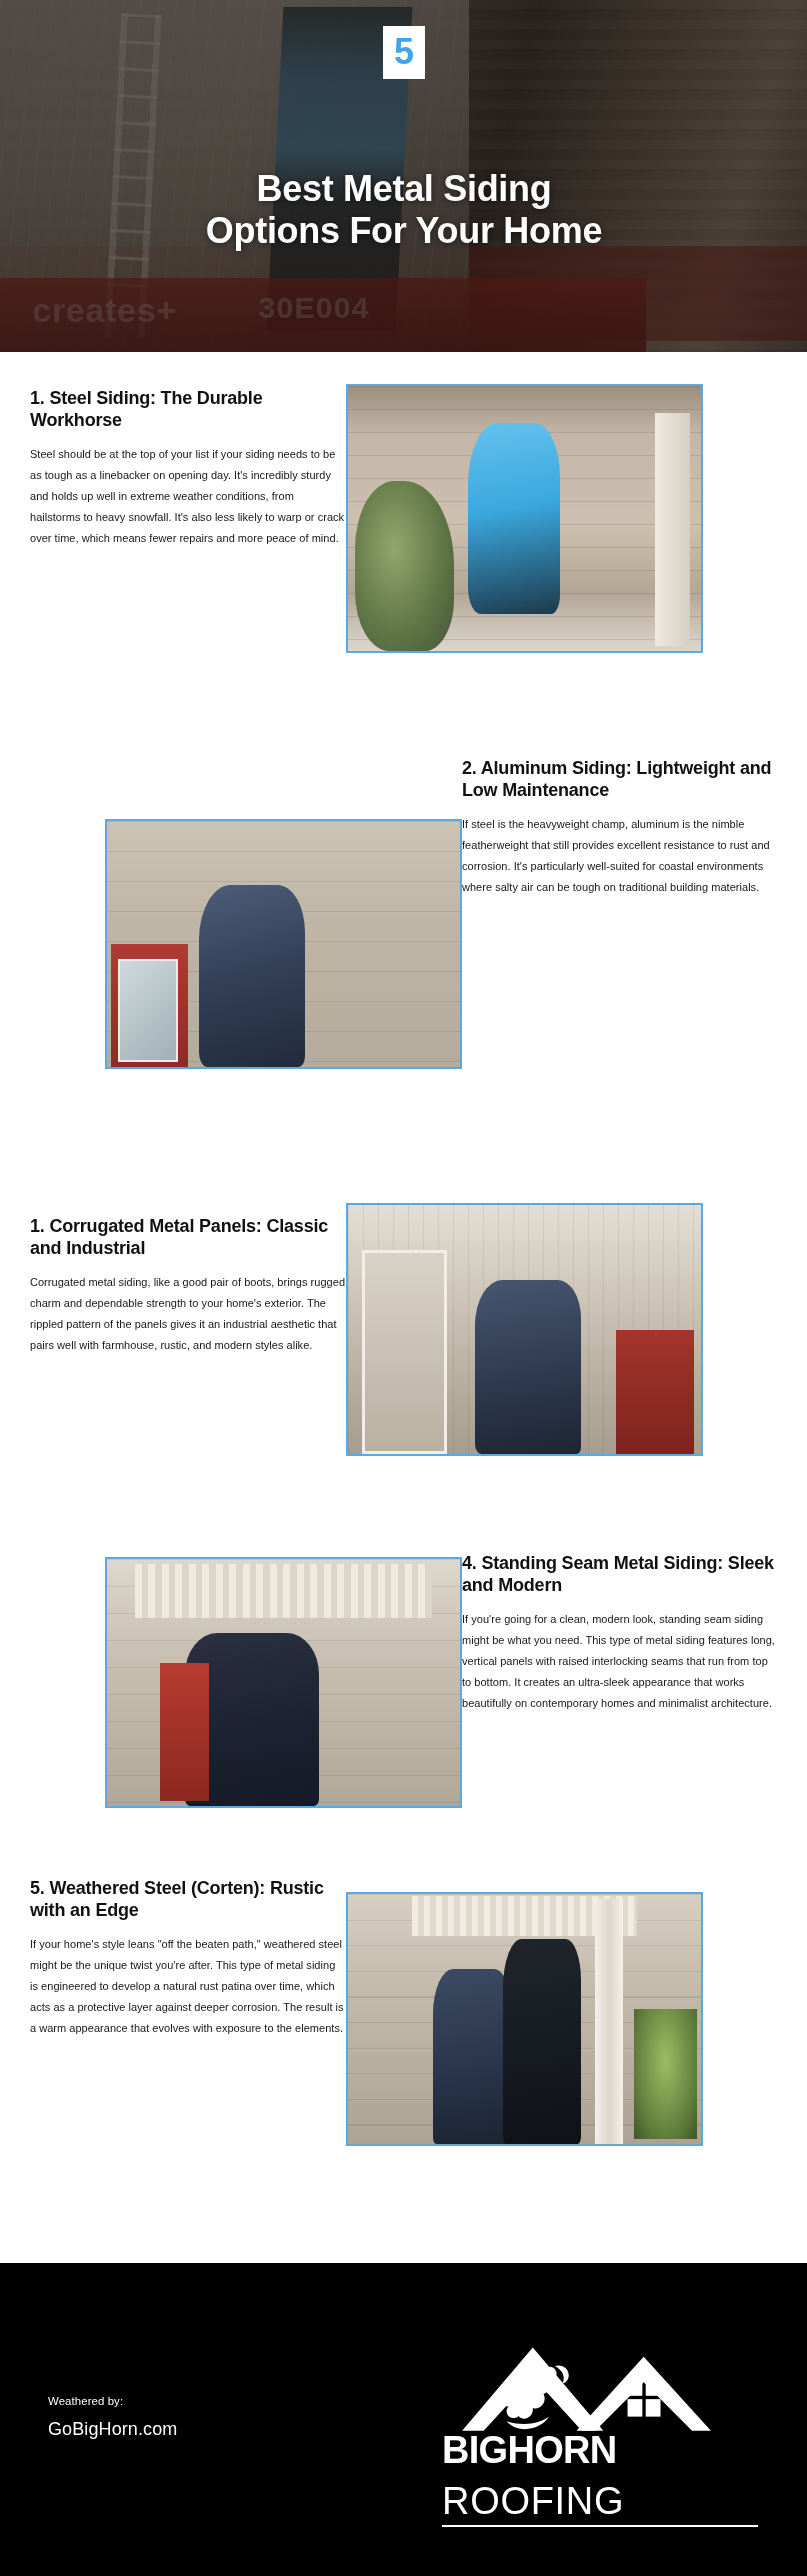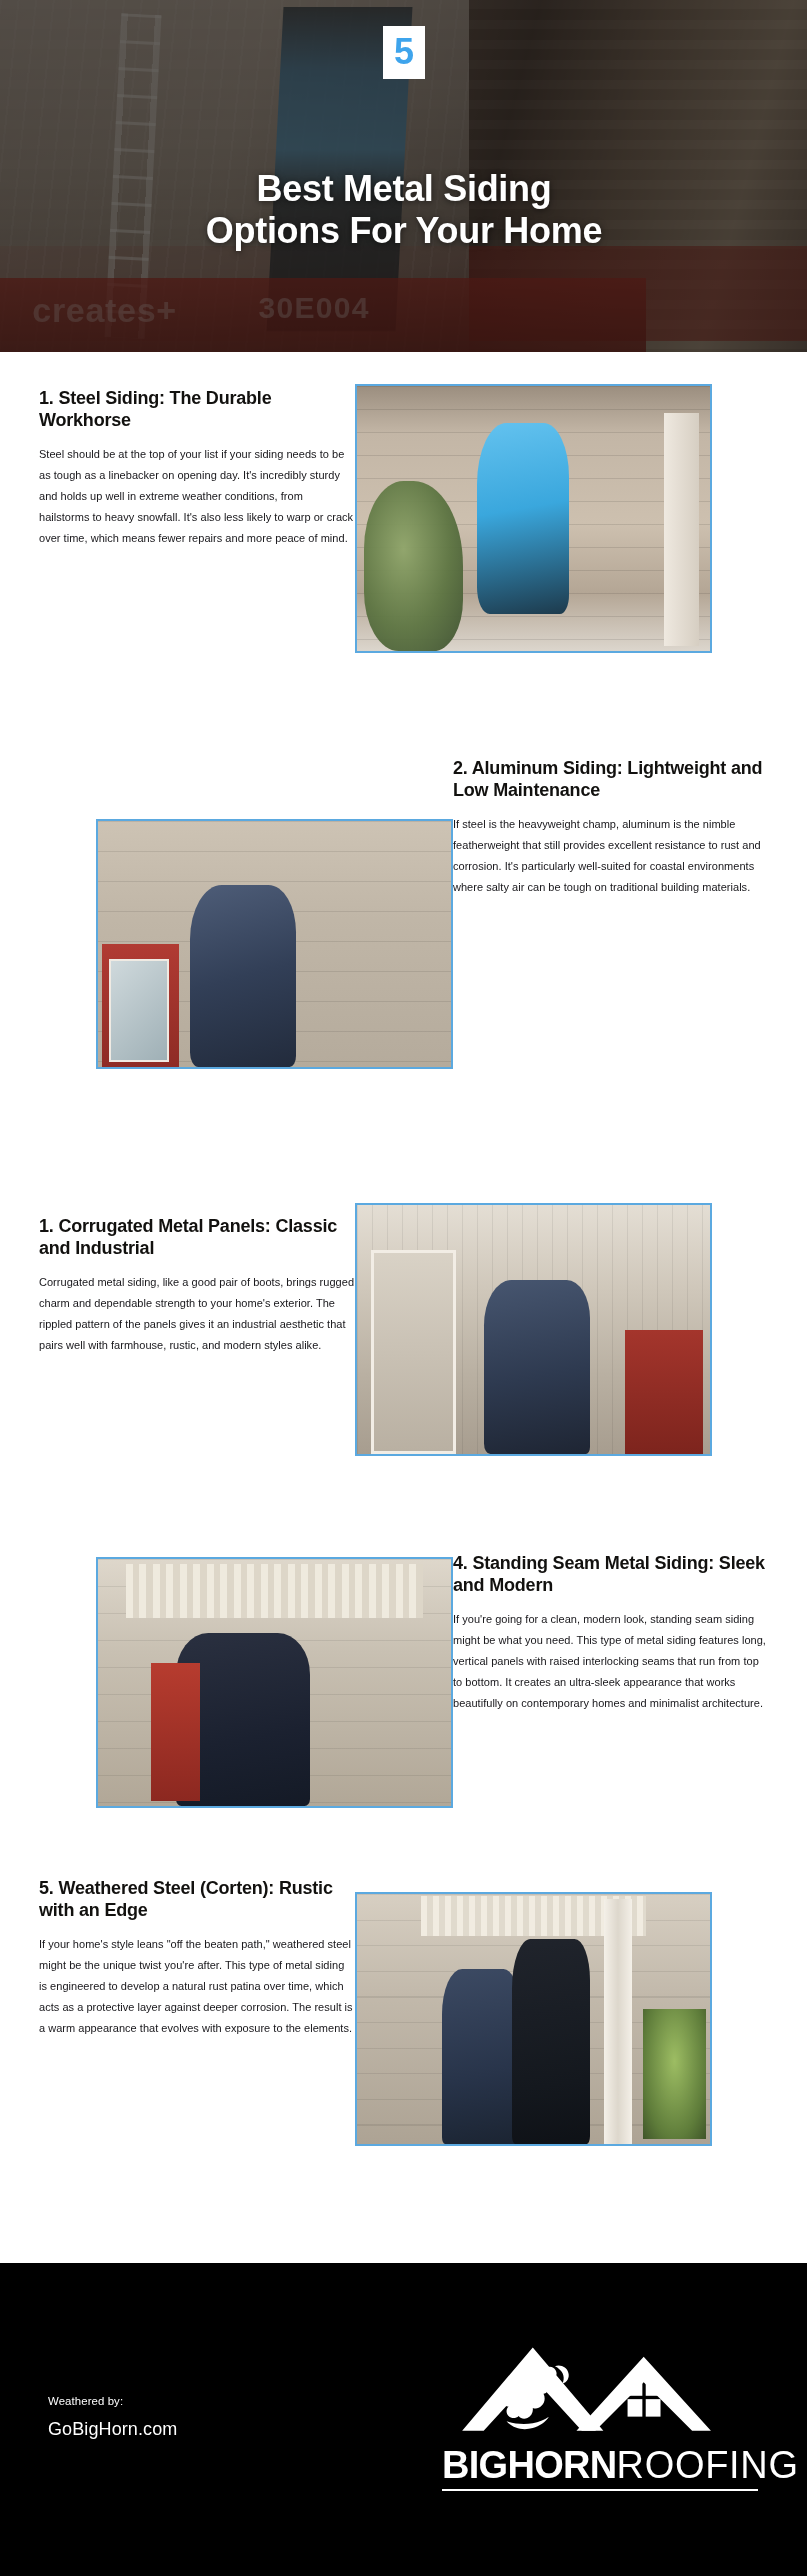--- a/index.html
+++ b/index.html
@@ -102,21 +102,21 @@
     letter-spacing:-0.3px;
     padding:0 40px;
     text-shadow:0 1.3px 6.7px rgba(0,0,0,.55);
   }
   .hero-title .l2 { display:block; }
 
   
   .section {
     display:flex;
     align-items:flex-start;
-    padding: 0 39px;
+    padding: 0 30px;
   }
   .section.img-right { flex-direction: row; }
   .section.img-left  { flex-direction: row-reverse; }
 
   .col-text {
     width: 316px;
     flex: 0 0 316px;
     padding-top: 4px;
   }
   .col-img {
@@ -266,26 +266,28 @@
     top:79px;
     width:316px;
   }
   .logo-mark { display:block; width:100%; }
   .logo-text {
     margin-top:-4px;
     text-align:center;
     display:flex;
     justify-content:flex-start;
     align-items:baseline;
+    gap:8px;
+    flex-direction:column;
   }
   .logo-text .lt-bold {
     font-size:38px; font-weight:700; color:#fff; letter-spacing:-0.7px;
   }
   .logo-text .lt-light {
-    font-size:38px; font-weight:400; color:#fff; letter-spacing:0.7px;margin-top:15px;
+    font-size:38px; font-weight:400; color:#fff; letter-spacing:0.7px;
   }
   .logo-rule {
     margin-top:2.7px;
     height:1.3px;
     background:#ffffff;
     width:100%;
   }
 </style>
 </head>
 <body>

